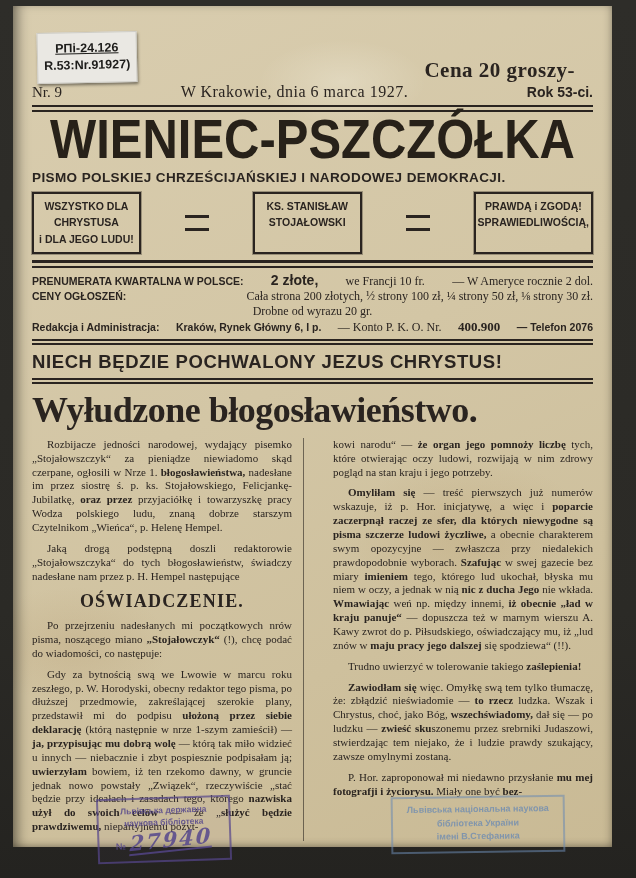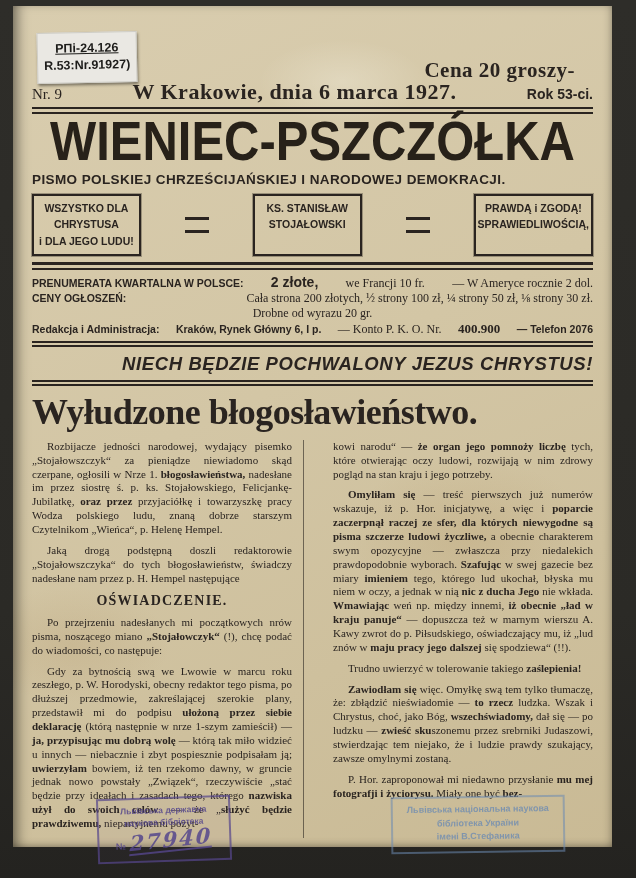--- a/index.html
+++ b/index.html
@@ -30,21 +30,21 @@
     font-family:"Liberation Sans", sans-serif;font-weight:bold;font-size:12.5px;
     text-align:center;color:#1d1c1a;line-height:1.35;
   }
   .label .l1{text-decoration:underline;}
   
   .price{margin:54px 18px 0 0;text-align:right;
     font-family:Liberation Serif, serif;font-weight:bold;font-size:21px;
     letter-spacing:.5px;line-height:20px;}
   .dateline{display:flex;justify-content:space-between;align-items:baseline;margin-top:3px;line-height:18px;}
   .dateline .nr{font-size:15px;}
-  .dateline .date{font-size:22px;letter-spacing:.5px;font-weight:bold;}
+  .dateline .date{font-size:16px;letter-spacing:.5px;}
   .dateline .rok{font-family:"Liberation Sans", sans-serif;font-weight:bold;font-size:14px;}
   .rule{border-top:2px solid #2a2420;border-bottom:2px solid #2a2420;}
   .rule-a{margin-top:4px;height:3px;}
   .masthead{margin-top:2px;text-align:center;
     font-family:"Liberation Sans", sans-serif;font-weight:bold;font-size:48px;line-height:52px;
     letter-spacing:0px;transform:scale(1.02,1.15);transform-origin:50% 60%;
     color:#272119;}
   .subtitle{margin-top:4px;text-align:left;
     font-family:"Liberation Sans", sans-serif;font-weight:bold;font-size:13.5px;letter-spacing:.4px;}
   
@@ -58,35 +58,35 @@
   .rule-b{margin-top:6px;height:3px;border-top-width:3px;}
   
   .subs{margin-top:5px;font-size:12px;line-height:15px;}
   .subs .row{display:flex;justify-content:space-between;align-items:baseline;}
   .subs .lbl{font-family:"Liberation Sans", sans-serif;font-weight:bold;font-size:10.5px;}
   .subs .big{font-family:"Liberation Sans", sans-serif;font-weight:bold;font-size:14px;}
   .subs .ser{font-size:12px;}
   .subs .center{text-align:center;}
   .subs .acct{font-weight:bold;font-size:13px;}
   .rule-c{margin-top:4px;height:2px;}
-  .banner{margin-top:6px;text-align:right;
+  .banner{margin-top:6px;text-align:left;
     font-family:"Liberation Sans", sans-serif;font-weight:bold;font-size:18.5px;letter-spacing:.6px;
-    line-height:21px;font-style:italic;}
+    line-height:21px;}
   .rule-d{margin-top:6px;height:2px;}
   
   .title{margin:6px 0 0;text-align:left;font-weight:bold;font-size:36px;line-height:40px;
     letter-spacing:-.5px;font-family:"Liberation Serif", serif;}
   .columns{display:flex;margin-top:8px;align-items:stretch;}
   .col{flex:1;font-size:11px;line-height:1.26;text-align:justify;}
   .col.left{padding-right:11px;}
   .col.right{padding-left:29px;border-left:1px solid rgba(42,36,32,.6);}
   .col p{margin:0 0 7px;text-indent:15px;}
   .col p.noindent{text-indent:0;}
   .col .b{font-weight:bold;}
-  .col-heading{text-align:center;font-weight:bold;font-size:14px;letter-spacing:1.2px;margin:3px 0 6px;}
+  .col-heading{text-align:center;font-weight:bold;font-size:18px;letter-spacing:1.2px;margin:3px 0 6px;}
   
   .stamp{position:absolute;text-align:center;font-family:"Liberation Sans", sans-serif;}
   .stamp-left{
     left:84px;top:791px;width:120px;padding:5px 5px 8px;
     border:2px solid rgba(85,70,140,.7);color:rgba(85,70,140,.85);
     transform:rotate(-2deg);font-weight:bold;font-size:8.5px;line-height:1.45;
     background:rgba(120,100,170,.04);
   }
   .numrow{display:flex;align-items:flex-end;justify-content:center;gap:4px;margin-top:1px;}
   .numrow .no{font-size:9px;}

